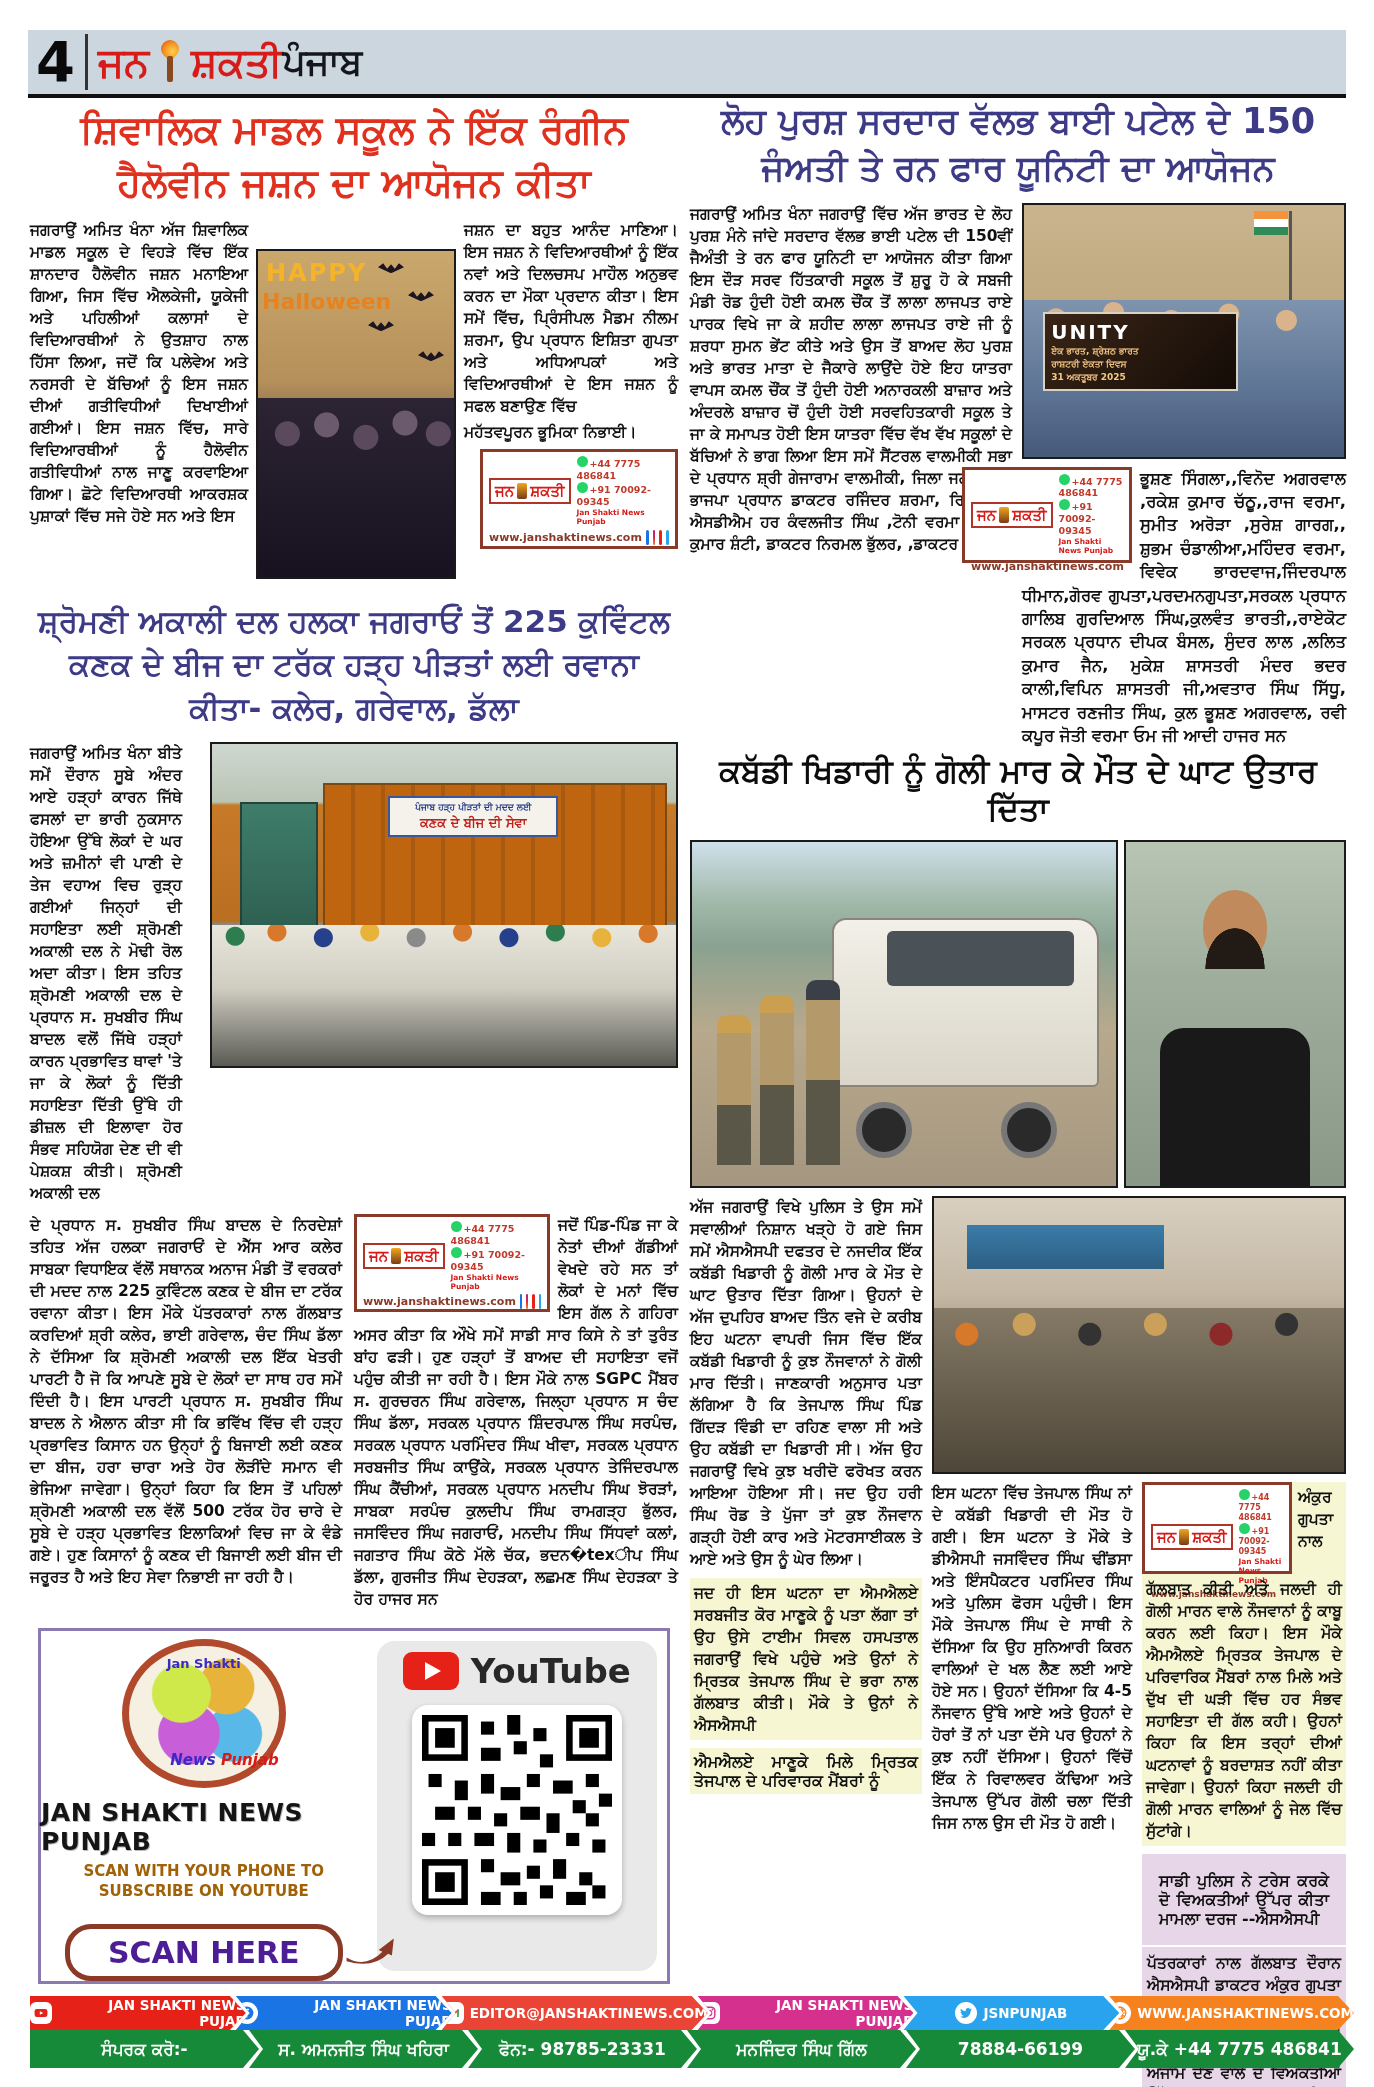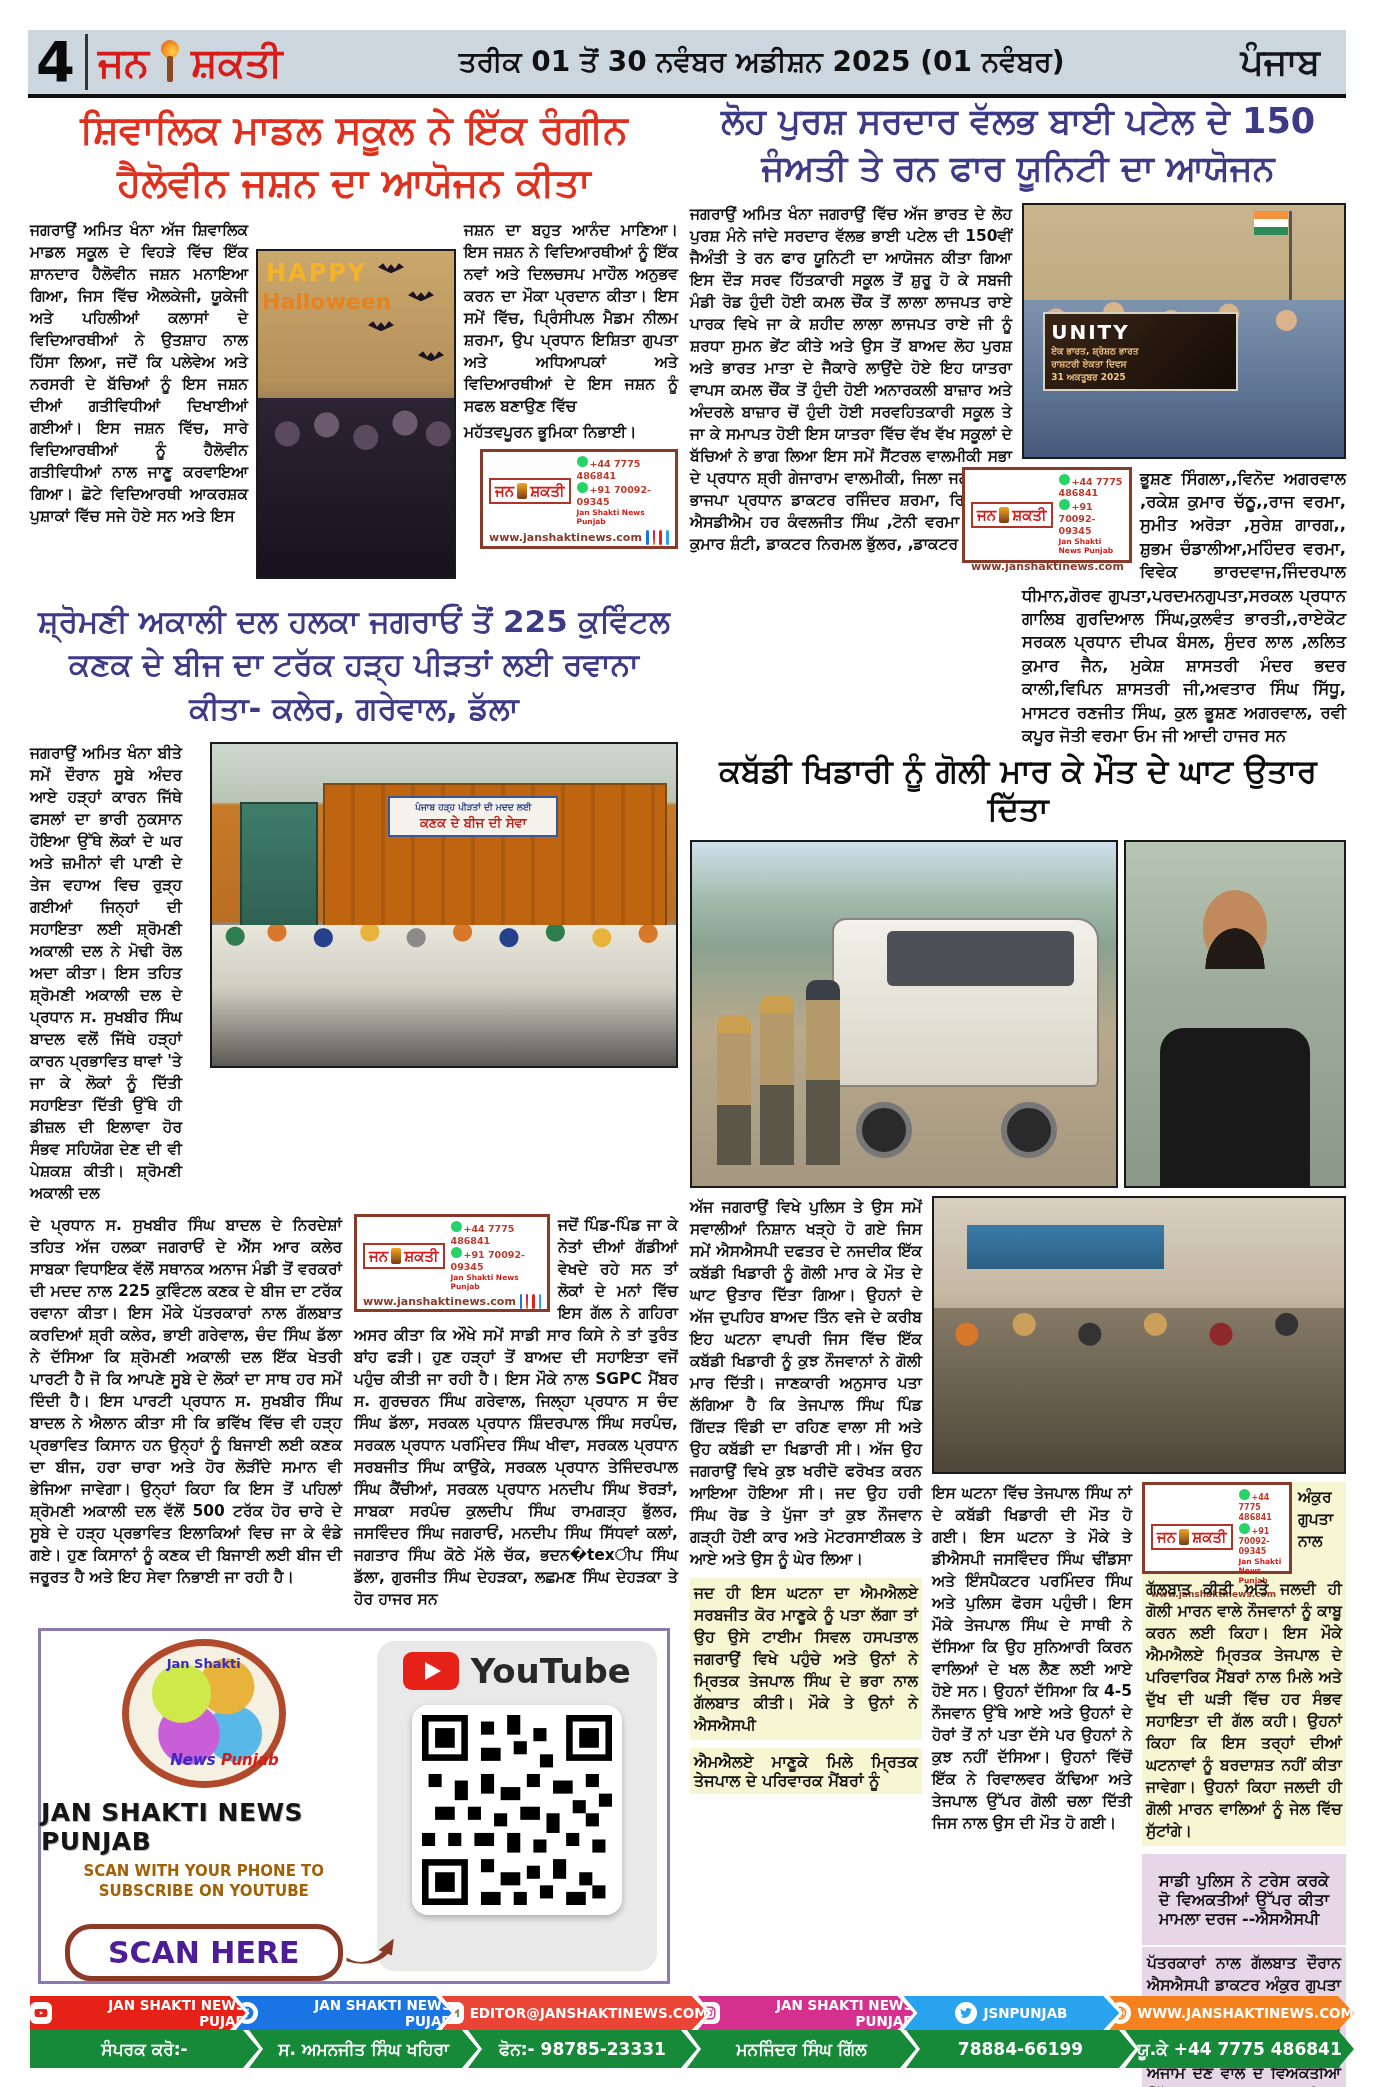--- a/index.html
+++ b/index.html
@@ -100,21 +100,20 @@
 <div class="abs hdr">
   <div class="pageno">4</div>
   <div class="masthead">
     <span class="mtxt">ਜਨ</span>
     <span class="torch">
         <span class="flame"></span>
         <span class="stick"></span>
       </span>
     <span class="mtxt">ਸ਼ਕਤੀ</span>
   </div>
-  <div class="dateline">ਤਰੀਕ 01 ਤੋਂ 30 ਨਵੰਬਰ ਅਡੀਸ਼ਨ 2025 (01 ਨਵੰਬਰ)</div>
   <div class="region">ਪੰਜਾਬ</div>
 </div>
 
 <div class="abs" style="left:30px;top:104px;width:648px;">
   <div class="headline-red" style="font-size:39px;line-height:1.35;">ਸ਼ਿਵਾਲਿਕ ਮਾਡਲ ਸਕੂਲ ਨੇ ਇੱਕ ਰੰਗੀਨ ਹੈਲੋਵੀਨ ਜਸ਼ਨ ਦਾ ਆਯੋਜਨ ਕੀਤਾ</div>
   <div style="display:flex;gap:8px;margin-top:10px;">
     <div class="body-txt" style="width:218px;">ਜਗਰਾਉਂ ਅਮਿਤ ਖੰਨਾ ਅੱਜ ਸ਼ਿਵਾਲਿਕ ਮਾਡਲ ਸਕੂਲ ਦੇ ਵਿਹੜੇ ਵਿੱਚ ਇੱਕ ਸ਼ਾਨਦਾਰ ਹੈਲੋਵੀਨ ਜਸ਼ਨ ਮਨਾਇਆ ਗਿਆ, ਜਿਸ ਵਿੱਚ ਐਲਕੇਜੀ, ਯੂਕੇਜੀ ਅਤੇ ਪਹਿਲੀਆਂ ਕਲਾਸਾਂ ਦੇ ਵਿਦਿਆਰਥੀਆਂ ਨੇ ਉਤਸ਼ਾਹ ਨਾਲ ਹਿੱਸਾ ਲਿਆ, ਜਦੋਂ ਕਿ ਪਲੇਵੇਅ ਅਤੇ ਨਰਸਰੀ ਦੇ ਬੱਚਿਆਂ ਨੂੰ ਇਸ ਜਸ਼ਨ ਦੀਆਂ ਗਤੀਵਿਧੀਆਂ ਦਿਖਾਈਆਂ ਗਈਆਂ। ਇਸ ਜਸ਼ਨ ਵਿੱਚ, ਸਾਰੇ ਵਿਦਿਆਰਥੀਆਂ ਨੂੰ ਹੈਲੋਵੀਨ ਗਤੀਵਿਧੀਆਂ ਨਾਲ ਜਾਣੂ ਕਰਵਾਇਆ ਗਿਆ। ਛੋਟੇ ਵਿਦਿਆਰਥੀ ਆਕਰਸ਼ਕ ਪੁਸ਼ਾਕਾਂ ਵਿੱਚ ਸਜੇ ਹੋਏ ਸਨ ਅਤੇ ਇਸ</div>
     <div style="width:200px;">
       <div class="photo ph-halloween" style="width:200px;height:330px;margin-top:30px;">
         <span class="happy">HAPPY</span>

